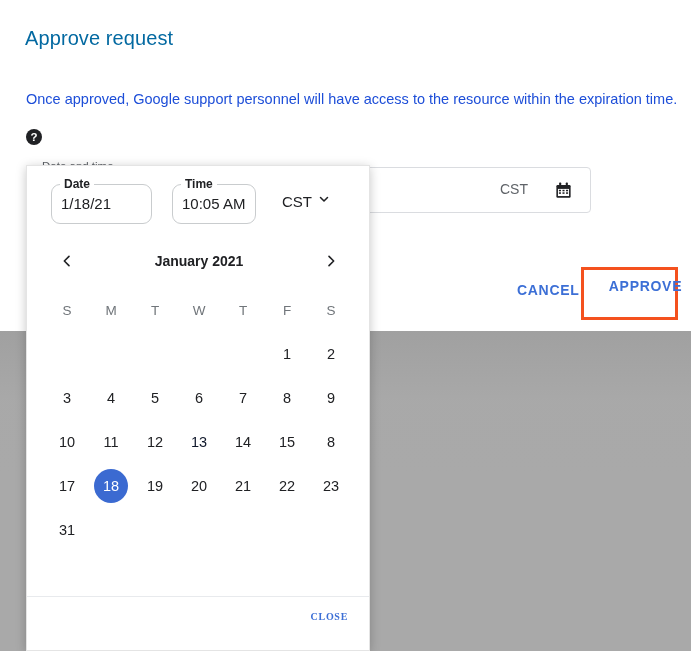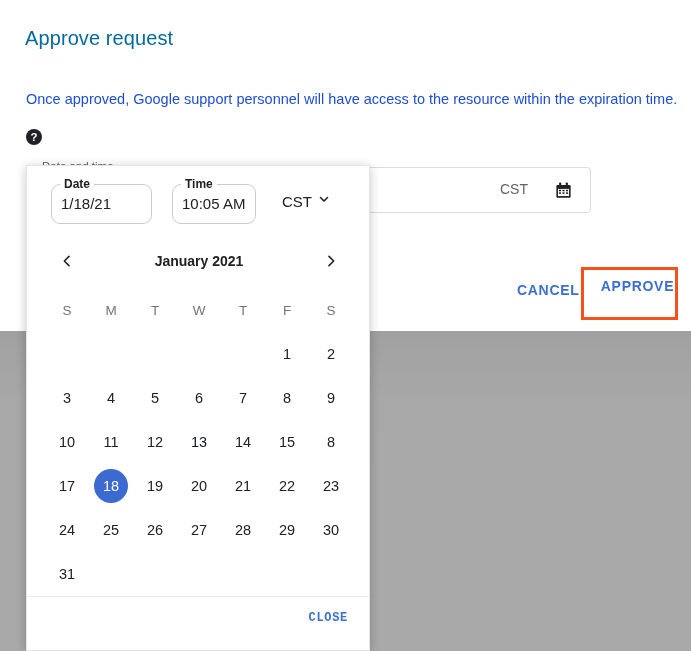--- a/index.html
+++ b/index.html
@@ -153,21 +153,21 @@
     position: absolute;
     left: 581px;
     top: -8px;
     width: 97px;
     height: 53px;
     border: 3px solid #f4511e;
     background: #ffffff;
   }
   .btn-approve {
     position: absolute;
-    left: 8px; top: 0;
+    left: 16px; top: 0;
     width: 91px;
     height: 32px;
     display: flex;
     align-items: center;
     justify-content: center;
     font-size: 14px;
     font-weight: bold;
     letter-spacing: 0.7px;
     color: #3c6fd6;
     cursor: pointer;
@@ -325,28 +325,28 @@
     bottom: 0;
     width: 344px;
     height: 54px;
     border-top: 1px solid #e8eaed;
     background: #ffffff;
   }
   .btn-close {
     position: absolute;
     right: 23px;
     top: 14px;
-    font-size: 12px;
+    font-size: 10px;
     font-weight: bold;
     letter-spacing: 0.7px;
     color: #3c6fd6;
     cursor: pointer;
     background: none;
     border: none;
-    font-family: Liberation Mono, monospace;
+    font-family: Liberation Serif, serif;
     padding: 0;
     margin-left: 36px;
   }
 </style>
 </head>
 <body>
 
 <div id="root">
 
   <div class="scrim">
@@ -520,43 +520,20 @@
             </div>
             <div class="cal-cell">
               <div class="cal-day">22</div>
             </div>
             <div class="cal-cell">
               <div class="cal-day">23</div>
             </div>
           </div>
           <div class="cal-row">
             <div class="cal-cell">
-              <div class="cal-day">24</div>
-            </div>
-            <div class="cal-cell">
-              <div class="cal-day">25</div>
-            </div>
-            <div class="cal-cell">
-              <div class="cal-day">26</div>
-            </div>
-            <div class="cal-cell">
-              <div class="cal-day">27</div>
-            </div>
-            <div class="cal-cell">
-              <div class="cal-day">28</div>
-            </div>
-            <div class="cal-cell">
-              <div class="cal-day">29</div>
-            </div>
-            <div class="cal-cell">
-              <div class="cal-day">30</div>
-            </div>
-          </div>
-          <div class="cal-row">
-            <div class="cal-cell">
               <div class="cal-day">31</div>
             </div>
             <div class="cal-cell"></div>
             <div class="cal-cell"></div>
             <div class="cal-cell"></div>
             <div class="cal-cell"></div>
             <div class="cal-cell"></div>
             <div class="cal-cell"></div>
           </div>
         </div>

